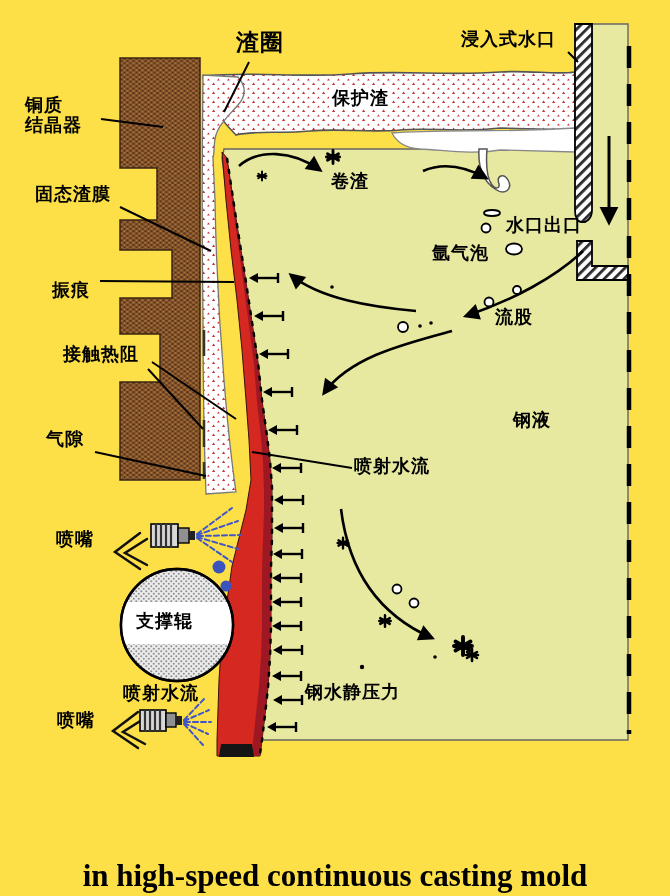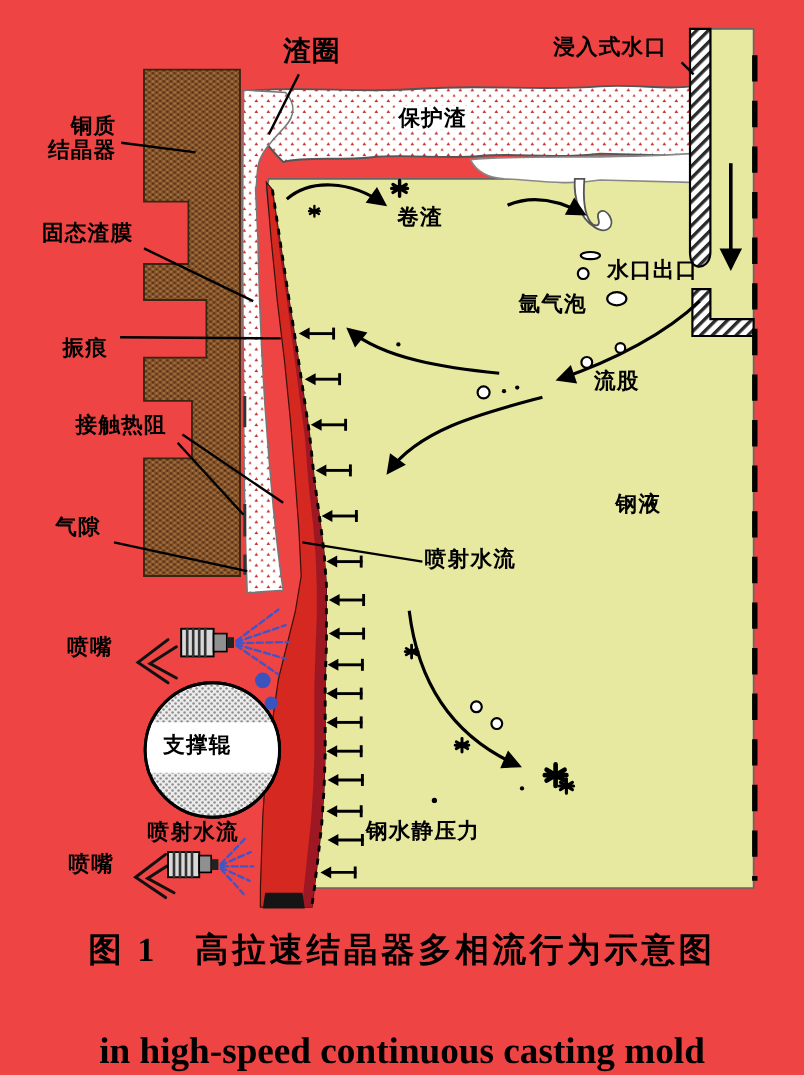--- a/index.html
+++ b/index.html
@@ -1,23 +1,23 @@
 <!DOCTYPE html>
 <html><head>
 <meta charset="utf-8">
 <style>
   html,body{margin:0;padding:0;background:#fff;}
-  .stage{position:relative;width:670px;height:896px;background:#ef4444;overflow:hidden;
+  .stage{position:relative;width:670px;height:896px;background:#fde047;overflow:hidden;
          font-family:"Liberation Serif","DejaVu Serif",serif;}
   .stage svg{position:absolute;left:0;top:0;}
   .lbl{position:absolute;color:#000;font-size:18px;line-height:1.12;white-space:nowrap;
        font-weight:600;letter-spacing:1px;}
   .fs23{font-size:23px;}
   .bgw{background:#fff;padding:0 3px;}
-  .two-line{text-align:right;width:72px;white-space:normal;}
+  .two-line{text-align:left;width:72px;white-space:normal;}
   .two-line span{display:block;}
   .cap{position:absolute;left:0;width:670px;text-align:center;font-weight:bold;color:#000;}
   .cap-cn{top:773px;font-size:28px;letter-spacing:3px;}
   .cap-en1{top:818px;font-size:25px;}
   .cap-en2{top:858px;font-size:31px;}
 </style>
 </head>
 <body>
 
 <div class="stage">
@@ -224,16 +224,15 @@
 <div class="lbl" style="left:63px;top:344px">接触热阻</div>
 <div class="lbl" style="left:513px;top:410px">钢液</div>
 <div class="lbl" style="left:46px;top:429px">气隙</div>
 <div class="lbl" style="left:354px;top:456px">喷射水流</div>
 <div class="lbl" style="left:56px;top:529px">喷嘴</div>
 <div class="lbl" style="left:136px;top:611px">支撑辊</div>
 <div class="lbl" style="left:123px;top:683px">喷射水流</div>
 <div class="lbl" style="left:57px;top:710px">喷嘴</div>
 <div class="lbl" style="left:305px;top:682px">钢水静压力</div>
 
-<div class="cap cap-cn">图 1　高拉速结晶器多相流行为示意图</div>
 <div class="cap cap-en2">in high-speed continuous casting mold</div>
 
 </div>
 
 </body></html>

